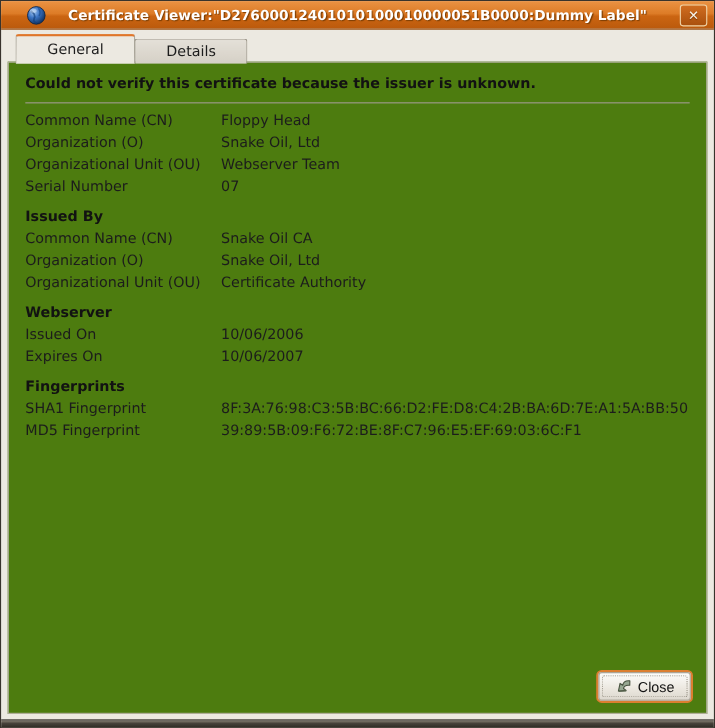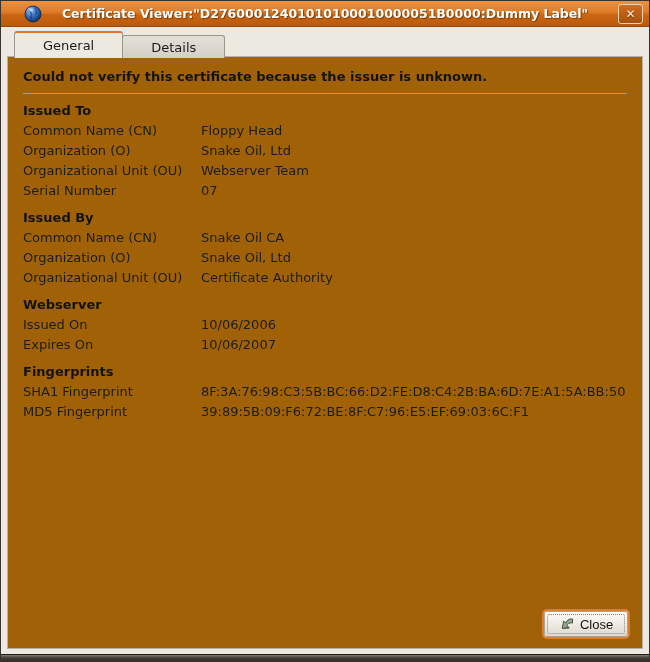--- a/index.html
+++ b/index.html
@@ -43,21 +43,21 @@
     height:27px; background:#ece9e1; border-top:2px solid #e0762a; position:relative; z-index:4;
   }
   .tab.inactive {
     height:23px; margin-left:-1px;
     background:linear-gradient(180deg,#e4e0d8,#d5d0c6);
   }
 
   
   .notebook {
     position:absolute; top:55px; left:6px; width:636px; height:593px;
-    background:#a16207; border:1px solid #b8b2a5; z-index:2;
+    background:#4d7c0f; border:1px solid #b8b2a5; z-index:2;
   }
   .page { padding:11px 15px 0 15px; }
   .msg { font-weight:bold; font-size:13px; line-height:17px; color:#121212; margin-bottom:8px; }
   .sep { height:1px; background:#a19c91; border:none; margin:0 0 2px 0; }
 
   .section { margin-top:7px; }
   .sec-title { font-weight:bold; font-size:13px; line-height:20px; color:#121212; }
   .row { display:flex; font-size:13px; line-height:20px; color:#1c1c1c; }
   .lbl { width:178px; flex:none; }
   .val { flex:1; white-space:nowrap; }
@@ -120,21 +120,20 @@
     </div>
   </div>
 
   <div class="notebook">
     <div class="page">
 
       <div class="msg">Could not verify this certificate because the issuer is unknown.</div>
       <hr class="sep">
 
       <div class="section">
-        <div class="sec-title">Issued To</div>
         <div class="row">
           <span class="lbl">Common Name (CN)</span>
           <span class="val">Floppy Head</span>
         </div>
         <div class="row">
           <span class="lbl">Organization (O)</span>
           <span class="val">Snake Oil, Ltd</span>
         </div>
         <div class="row">
           <span class="lbl">Organizational Unit (OU)</span>

